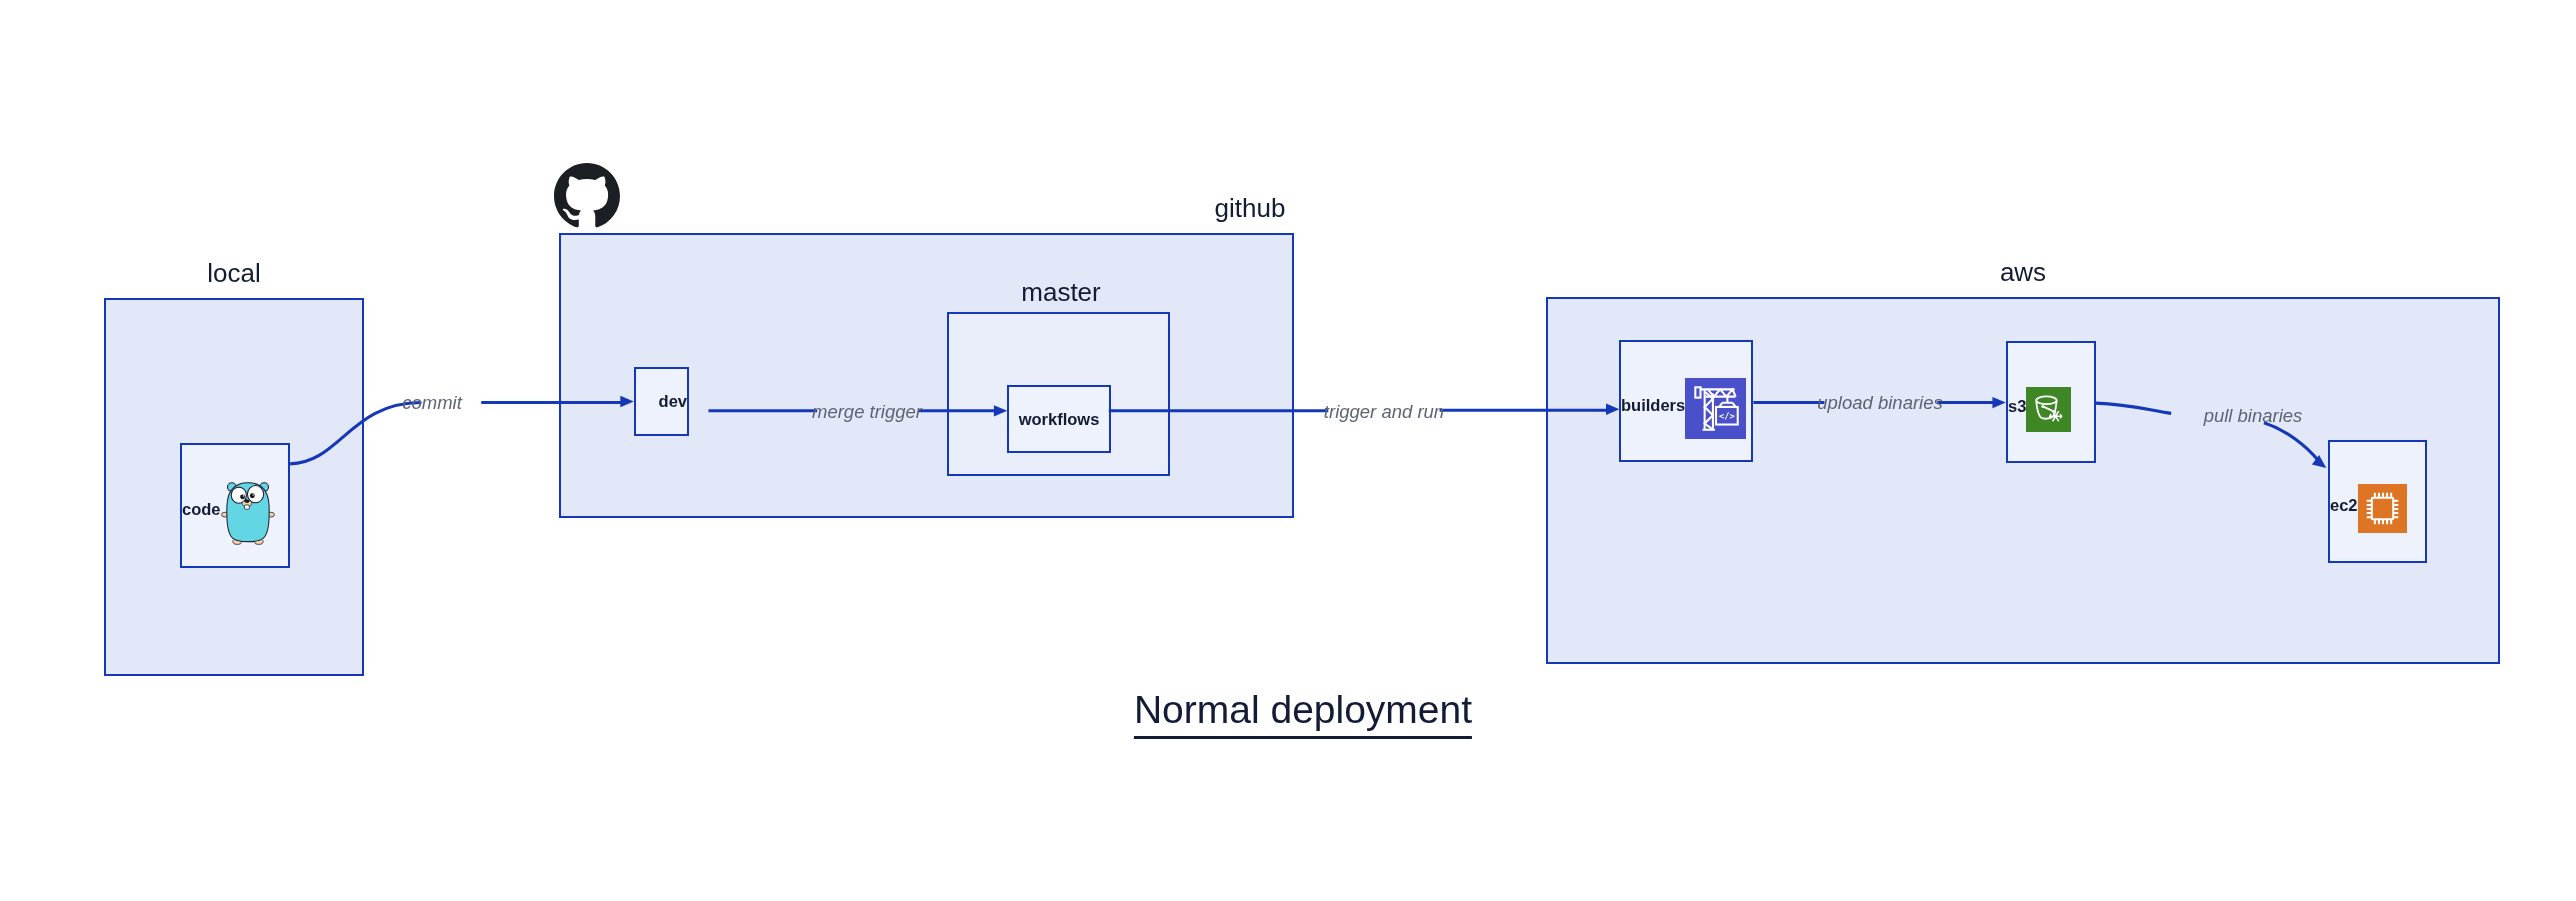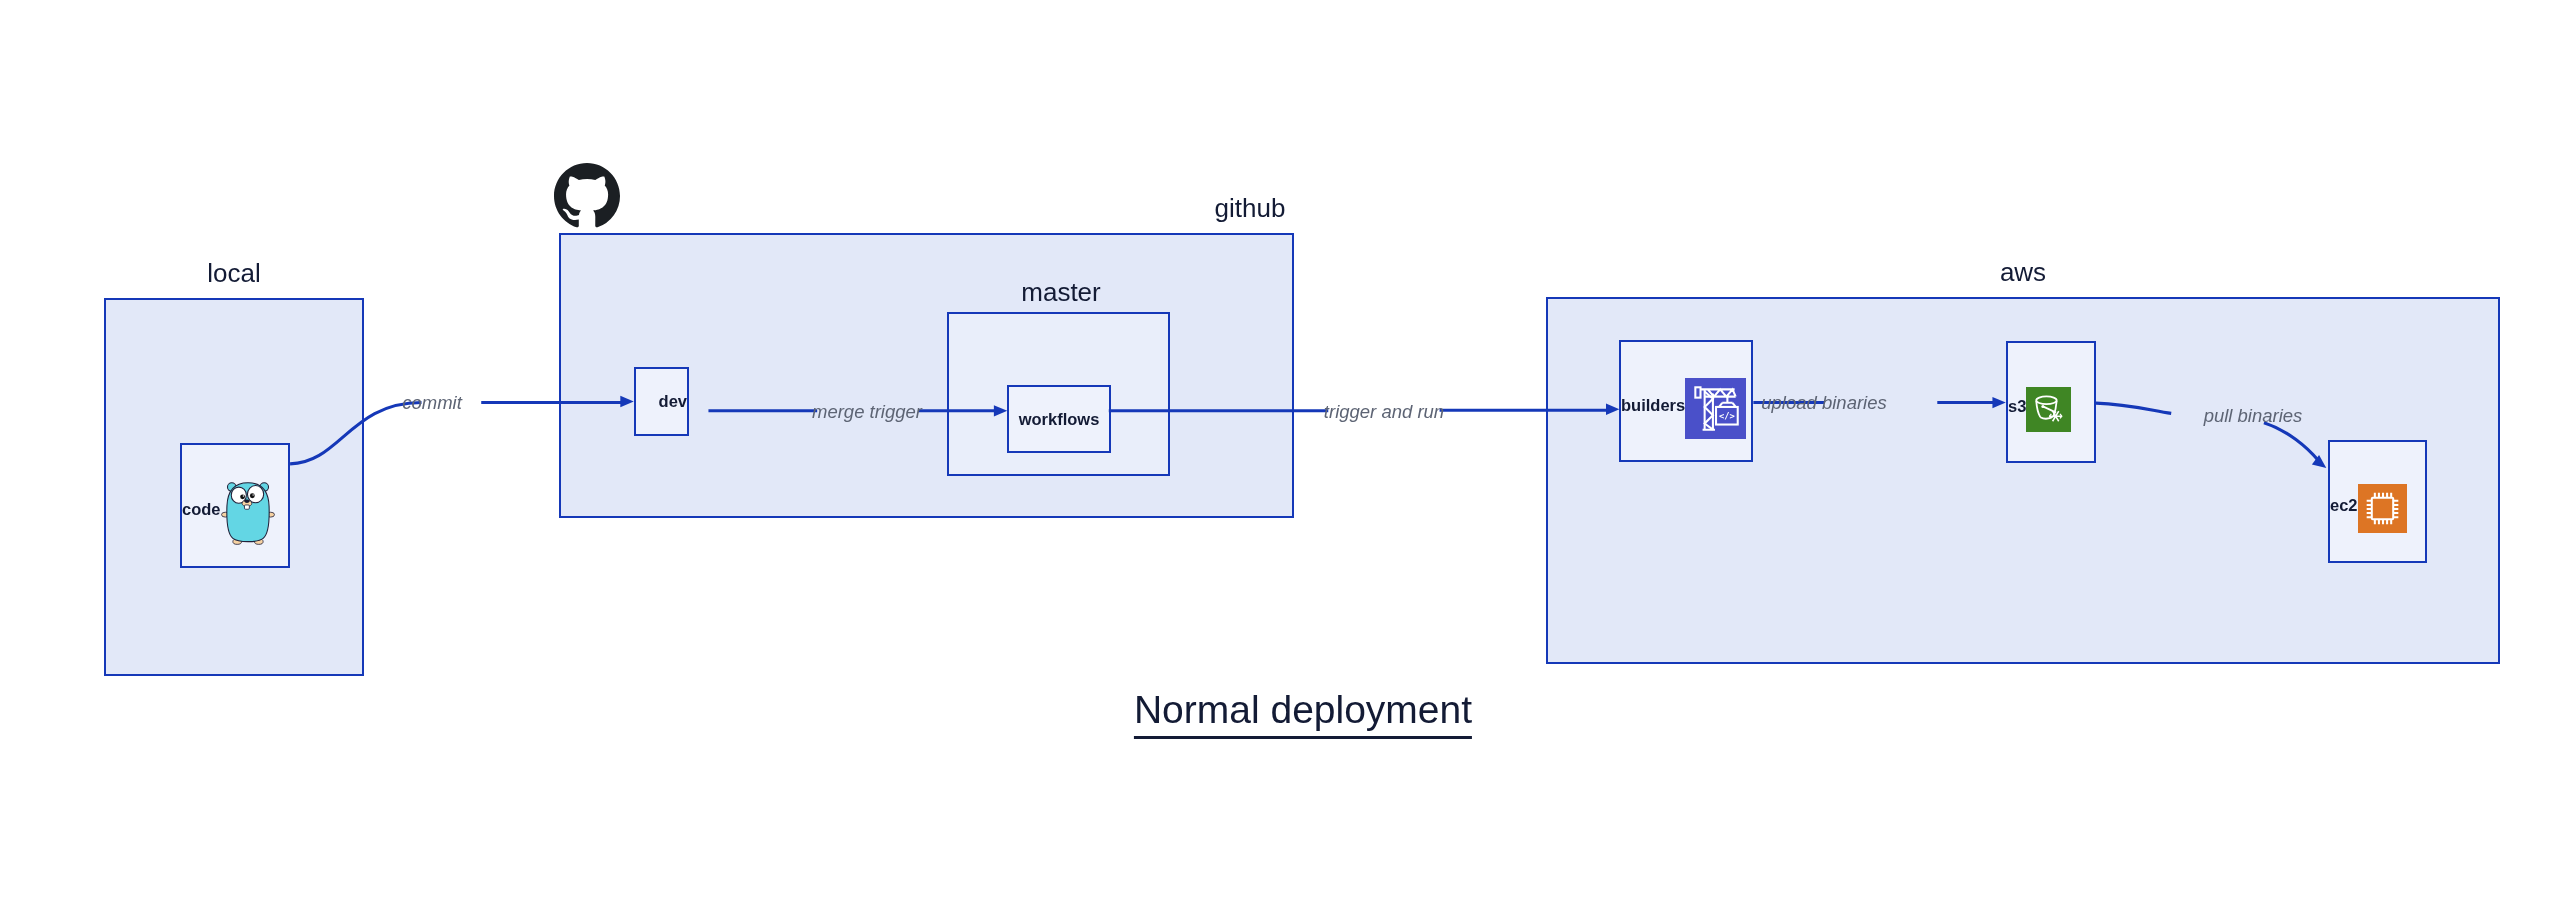--- a/index.html
+++ b/index.html
@@ -53,21 +53,21 @@
   .edge{stroke:var(--accent);stroke-width:6;fill:none;}
   .arrow{fill:var(--accent);stroke:none;}
 
   .elabel{
     position:absolute;transform:translate(-50%,-50%);
     font-size:18.5px;font-style:italic;color:var(--edge-gray);white-space:nowrap;
   }
   #el-commit{left:432px;top:403px;}
   #el-merge-trigger{left:867px;top:412px;}
   #el-upload-and-run{left:1384px;top:412px;}
-  #el-upload-binaries{left:1824px;top:403px;}
+  #el-upload-binaries{left:1880px;top:403px;}
   #el-pull-binaries{left:2217px;top:416px;margin-left:36px;}
 
   #gh-logo{position:absolute;left:554px;top:163px;}
 
   #title{
     position:absolute;left:1303px;top:688px;transform:translateX(-50%);
     font-size:39px;color:var(--dark-text);white-space:nowrap;
     border-bottom:3.6px solid var(--dark-text);padding-bottom:3.6px;
   }
 

